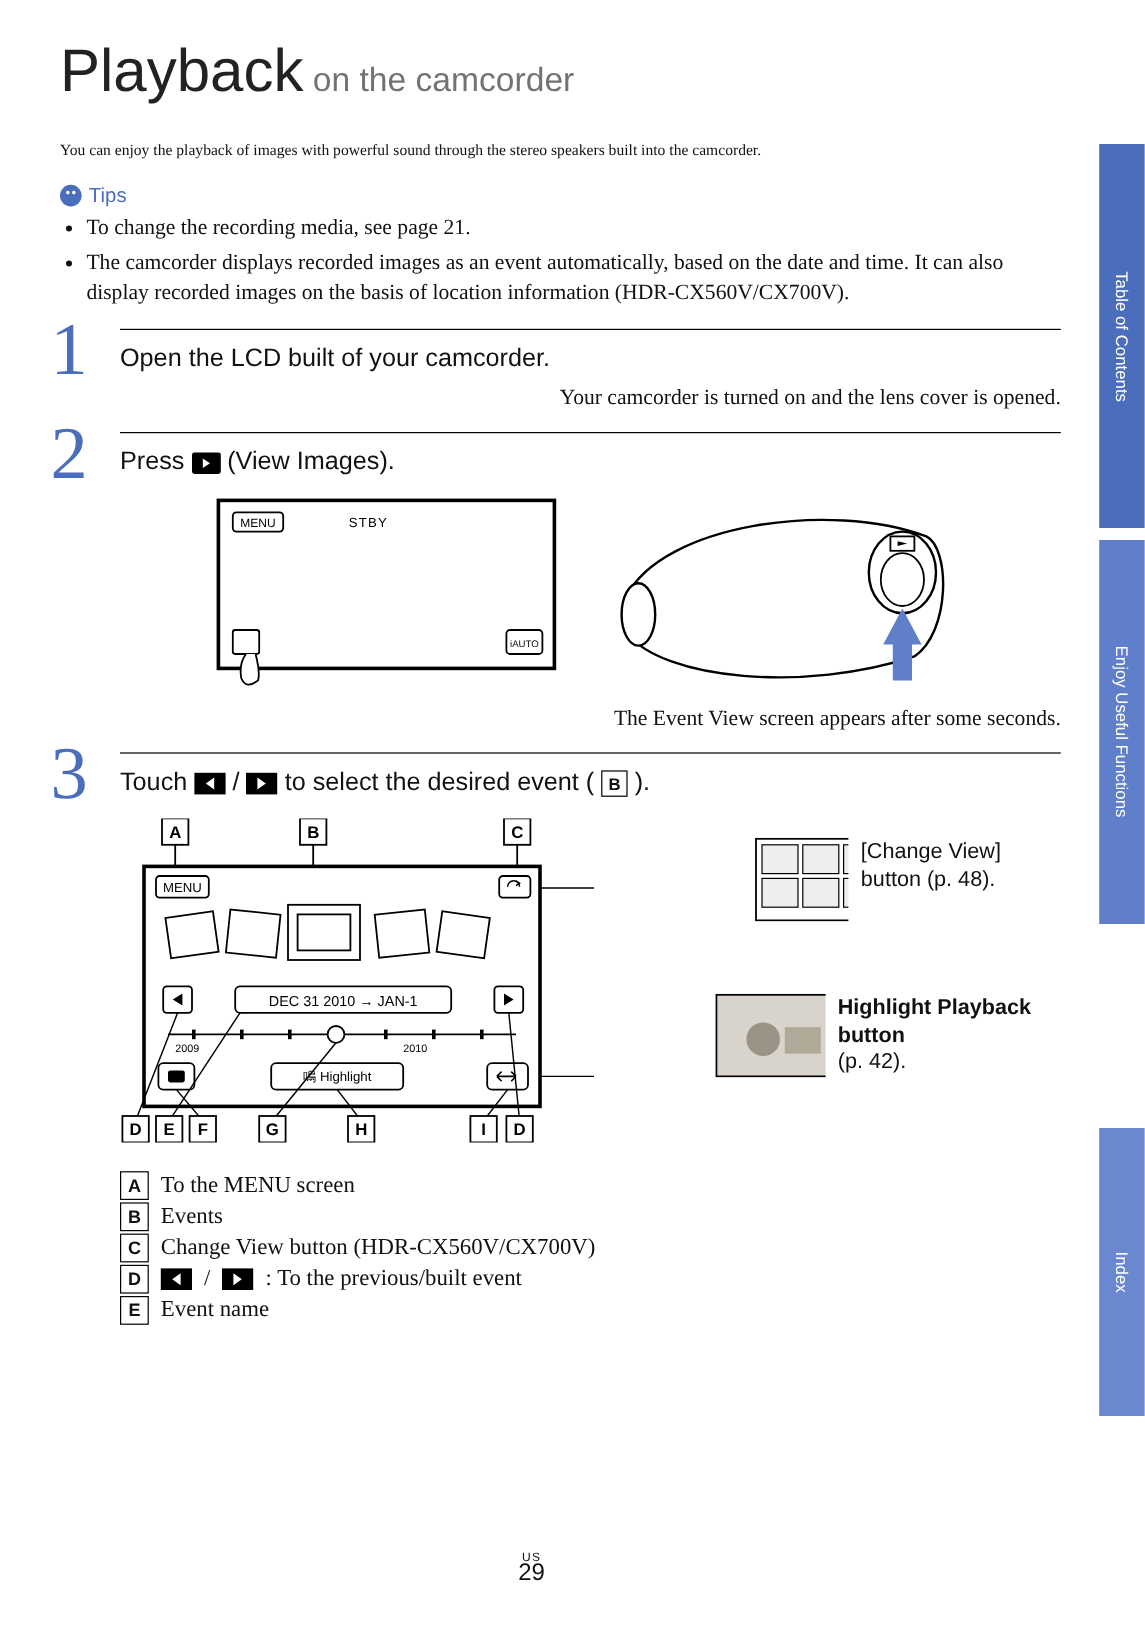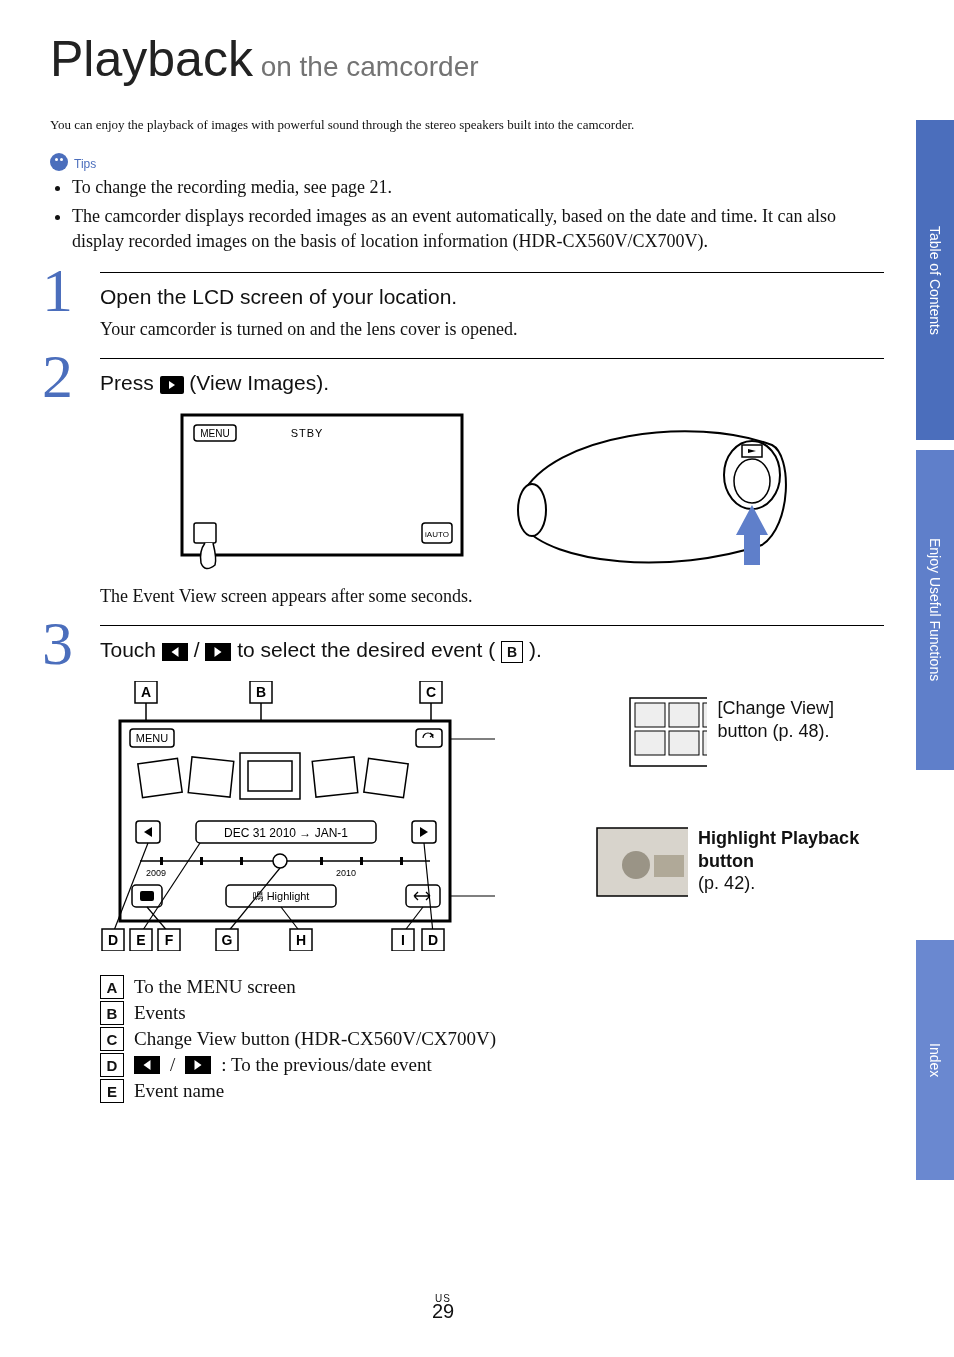--- a/index.html
+++ b/index.html
@@ -57,24 +57,24 @@
   p.body {
     font-size: 13px;
     line-height: 1.45;
     margin: 0 0 8px 0;
     font-family: Georgia, "Times New Roman", serif;
   }
   
   .tips-head {
     margin-top: 18px;
     display: flex;
-    align-items: flex-end;
+    align-items: center;
     gap: 6px;
     color:#4b6ebc;
-    font-size: 12px;
+    font-size: 17px;
   }
   .tips-icon {
     width: 18px; height: 18px; border-radius: 50%;
     background:#4b6ebc;
     position: relative;
     flex: 0 0 18px;
   }
   .tips-icon::before, .tips-icon::after {
     content:"";
     position:absolute;
@@ -110,20 +110,21 @@
   }
   .step h2 {
     font-size: 21px;
     font-weight: 500;
     margin: 2px 0 10px 0;
   }
   .step p.note {
     font-family: Georgia, "Times New Roman", serif;
     font-size: 18px;
     margin: 0 0 8px 0;
+    text-align: right;
   }
   .illus {
     margin: 8px auto 6px auto;
     display:block;
   }
   .illus svg { display:block; margin:0 auto; }
   
   .legend {
     margin-top: 8px;
   }
@@ -215,21 +216,21 @@
     <span class="tips-icon"></span>
     <span>Tips</span>
   </div>
   <ul class="tips">
     <li>To change the recording media, see page 21.</li>
     <li>The camcorder displays recorded images as an event automatically, based on the date and time. It can also display recorded images on the basis of location information (HDR-CX560V/CX700V).</li>
   </ul>
 
   <div class="step">
     <div class="num">1</div>
-    <h2>Open the LCD screen of your location.</h2>
+    <h2>Open the LCD built of your camcorder.</h2>
     <p class="note">Your camcorder is turned on and the lens cover is opened.</p>
   </div>
 
   <div class="step">
     <div class="num">2</div>
     <h2>
       <span>Press </span>
       <span class="playbox"></span>
       <span> (View Images).</span>
     </h2>
@@ -429,21 +430,21 @@
     </div>
     <div class="legend-row">
       <span class="legbox">C</span>
       <span>Change View button (HDR-CX560V/CX700V)</span>
     </div>
     <div class="legend-row">
       <span class="legbox">D</span>
       <span class="arrow-btn left"></span>
       <span>/</span>
       <span class="arrow-btn right"></span>
-      <span> : To the previous/date event</span>
+      <span> : To the previous/built event</span>
     </div>
     <div class="legend-row">
       <span class="legbox">E</span>
       <span>Event name</span>
     </div>
   </div>
 
   <div class="pnum">
     <span class="us">US</span>
     <span class="n">29</span>

